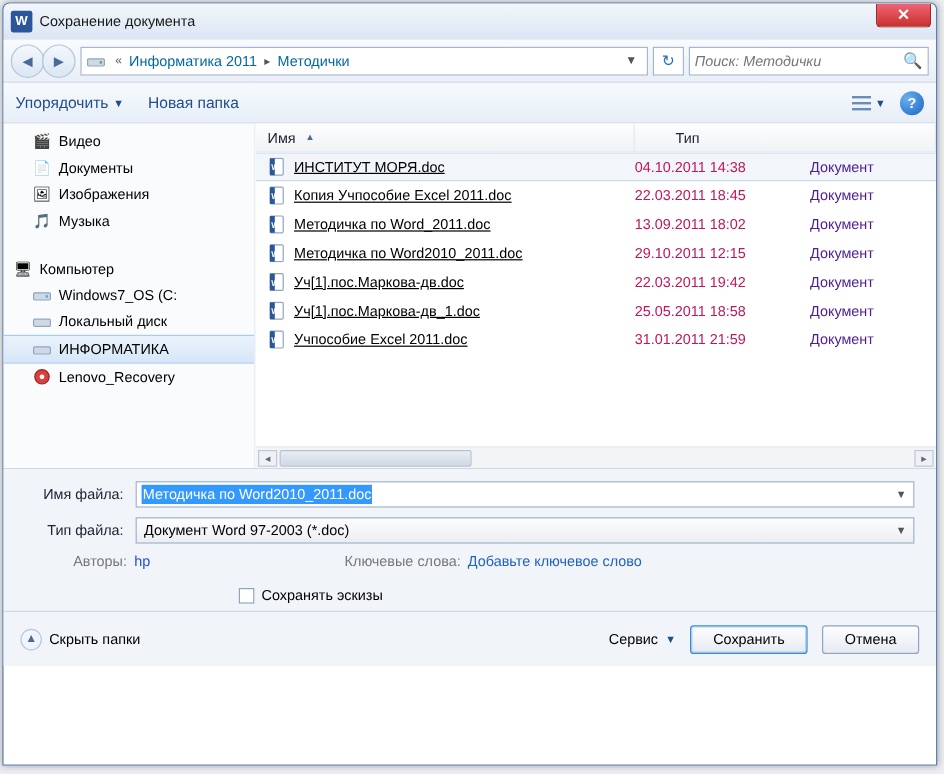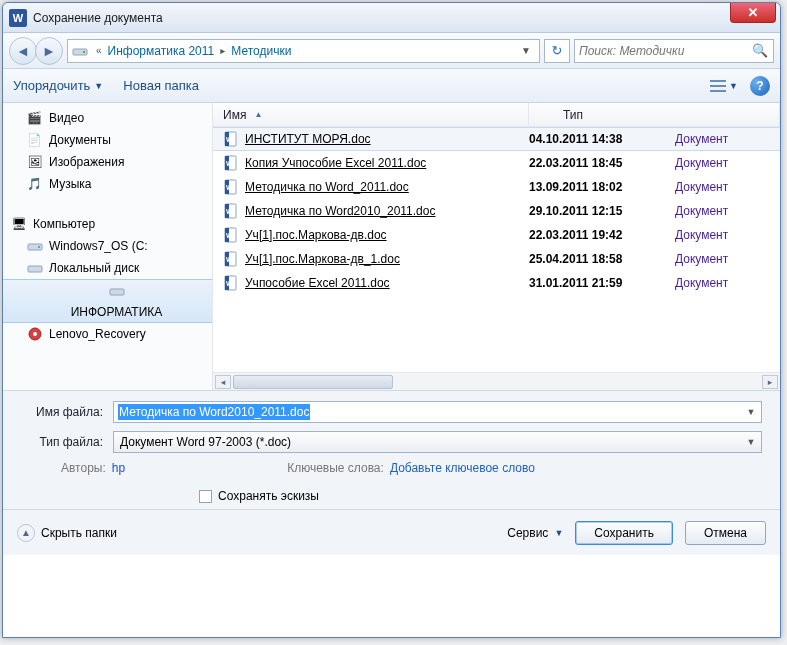--- a/index.html
+++ b/index.html
@@ -25,35 +25,35 @@
   .toolbar { height: 34px; background: linear-gradient(#f7fafd,#e7eef7); border-bottom: 1px solid #c8d4e3; display: flex; align-items: center; padding: 0 10px; gap: 20px; }
   .tool-link { color: #1e4e8c; font-size: 13px; display: flex; align-items: center; gap: 4px; cursor: pointer; }
   .tool-drop { font-size: 9px; color: #1e4e8c; }
   .tool-right { margin-left: auto; display: flex; align-items: center; gap: 12px; }
   .viewbtn { display: flex; align-items: center; gap: 3px; cursor: pointer; color: #3a6ca8; }
   .helpbtn { width: 20px; height: 20px; border-radius: 50%; background: radial-gradient(circle at 30% 30%,#6ab0f0,#1a64c0); color: #fff; font-size: 12px; font-weight: bold; display: flex; align-items: center; justify-content: center; cursor: pointer; }
   .body-split { display: flex; height: 288px; border-bottom: 1px solid #d0d8e2; }
   .sidebar { width: 210px; background: #fafbfc; border-right: 1px solid #e0e6ec; overflow: hidden; padding: 4px 0; font-size: 12px; }
   .side-item { display: flex; align-items: center; padding: 3px 6px 3px 24px; gap: 6px; cursor: pointer; white-space: nowrap; overflow: hidden; }
   .side-item.lvl0 { padding-left: 8px; margin-top: 8px; }
-  .side-item.sel { background: linear-gradient(#eaf2fb,#d6e7f9); border: 1px solid #a9cbee; border-left: none; border-right: none; flex-direction: column; }
+  .side-item.sel { background: linear-gradient(#eaf2fb,#d6e7f9); border: 1px solid #a9cbee; border-left: none; border-right: none; }
   .side-spacer { height: 10px; }
   .sicon-sm { width: 16px; height: 16px; display: inline-flex; align-items: center; justify-content: center; font-size: 12px; }
   .filepane { flex: 1; background: #fff; display: flex; flex-direction: column; overflow: hidden; }
   .colhdr { display: flex; border-bottom: 1px solid #e4e8ed; height: 24px; align-items: center; font-size: 12px; color: #223; background: linear-gradient(#fdfdfe,#f1f3f6); gap: 24px; }
   .col { padding: 0 10px; border-right: 1px solid #e4e8ed; height: 100%; display: flex; align-items: center; cursor: pointer; }
   .col-name { width: 316px; gap: 4px; }
   .col-date { width: 146px; }
   .col-type { flex: 1; }
   .sort-ind { font-size: 8px; color: #4a6b9a; margin-left: 4px; }
   .filelist { flex: 1; overflow: hidden; font-size: 12px; }
   .frow { display: flex; height: 24px; align-items: center; }
   .frow.sel { background: #f2f6fb; border: 1px solid #c9dbef; border-left: none; border-right: none; }
   .fc-name { width: 316px; padding-left: 10px; display: flex; align-items: center; gap: 6px; white-space: nowrap; overflow: hidden; text-decoration: underline; }
-  .fc-date { width: 146px; color: #000000; font-weight: bold; }
+  .fc-date { width: 146px; color: #be185d; }
   .fc-type { flex: 1; color: #4c1d95; white-space: nowrap; overflow: hidden; }
   .doc-icon { width: 16px; height: 16px; flex-shrink: 0; }
   .hscroll { height: 18px; border-top: 1px solid #e4e8ed; background: #f3f4f6; display: flex; align-items: center; padding: 0 2px; }
   .hscroll .thumb { height: 14px; width: 160px; background: linear-gradient(#e8edf3,#cfd8e4); border: 1px solid #b4c2d4; border-radius: 2px; margin-left: 2px; }
   .hscroll .arrow { width: 16px; height: 14px; border: 1px solid #c0cad6; background: #eef1f5; display: flex; align-items: center; justify-content: center; font-size: 9px; color: #667; cursor: pointer; }
   .hscroll .spacer { flex: 1; }
   .form-area { padding: 10px 18px 6px 18px; background: #f1f4f8; font-size: 12px; }
   .form-row { display: flex; align-items: center; margin-bottom: 8px; justify-content: flex-end; }
   .form-label { width: 92px; text-align: right; padding-right: 10px; color: #223; }
   .form-input { flex: 1; height: 22px; border: 1px solid #9fb3cc; background: #fff; display: flex; align-items: center; position: relative; }
@@ -274,21 +274,21 @@
           </div>
           <div class="frow">
             <div class="fc-name">
               <svg class="doc-icon" viewBox="0 0 16 16">
                 <rect x="2" y="1" width="11" height="14" rx="1" fill="#fff" stroke="#8fa5c0"></rect>
                 <rect x="2" y="1" width="4" height="14" fill="#2b579a"></rect>
                 <text x="3" y="11" font-size="7" fill="#fff" font-weight="bold">W</text>
               </svg>
               <span>Уч[1].пос.Маркова-дв_1.doc</span>
             </div>
-            <div class="fc-date">25.04.2011 18:58</div>
+            <div class="fc-date">25.05.2011 18:58</div>
             <div class="fc-type">Документ</div>
           </div>
           <div class="frow">
             <div class="fc-name">
               <svg class="doc-icon" viewBox="0 0 16 16">
                 <rect x="2" y="1" width="11" height="14" rx="1" fill="#fff" stroke="#8fa5c0"></rect>
                 <rect x="2" y="1" width="4" height="14" fill="#2b579a"></rect>
                 <text x="3" y="11" font-size="7" fill="#fff" font-weight="bold">W</text>
               </svg>
               <span>Учпособие Excel 2011.doc</span>

